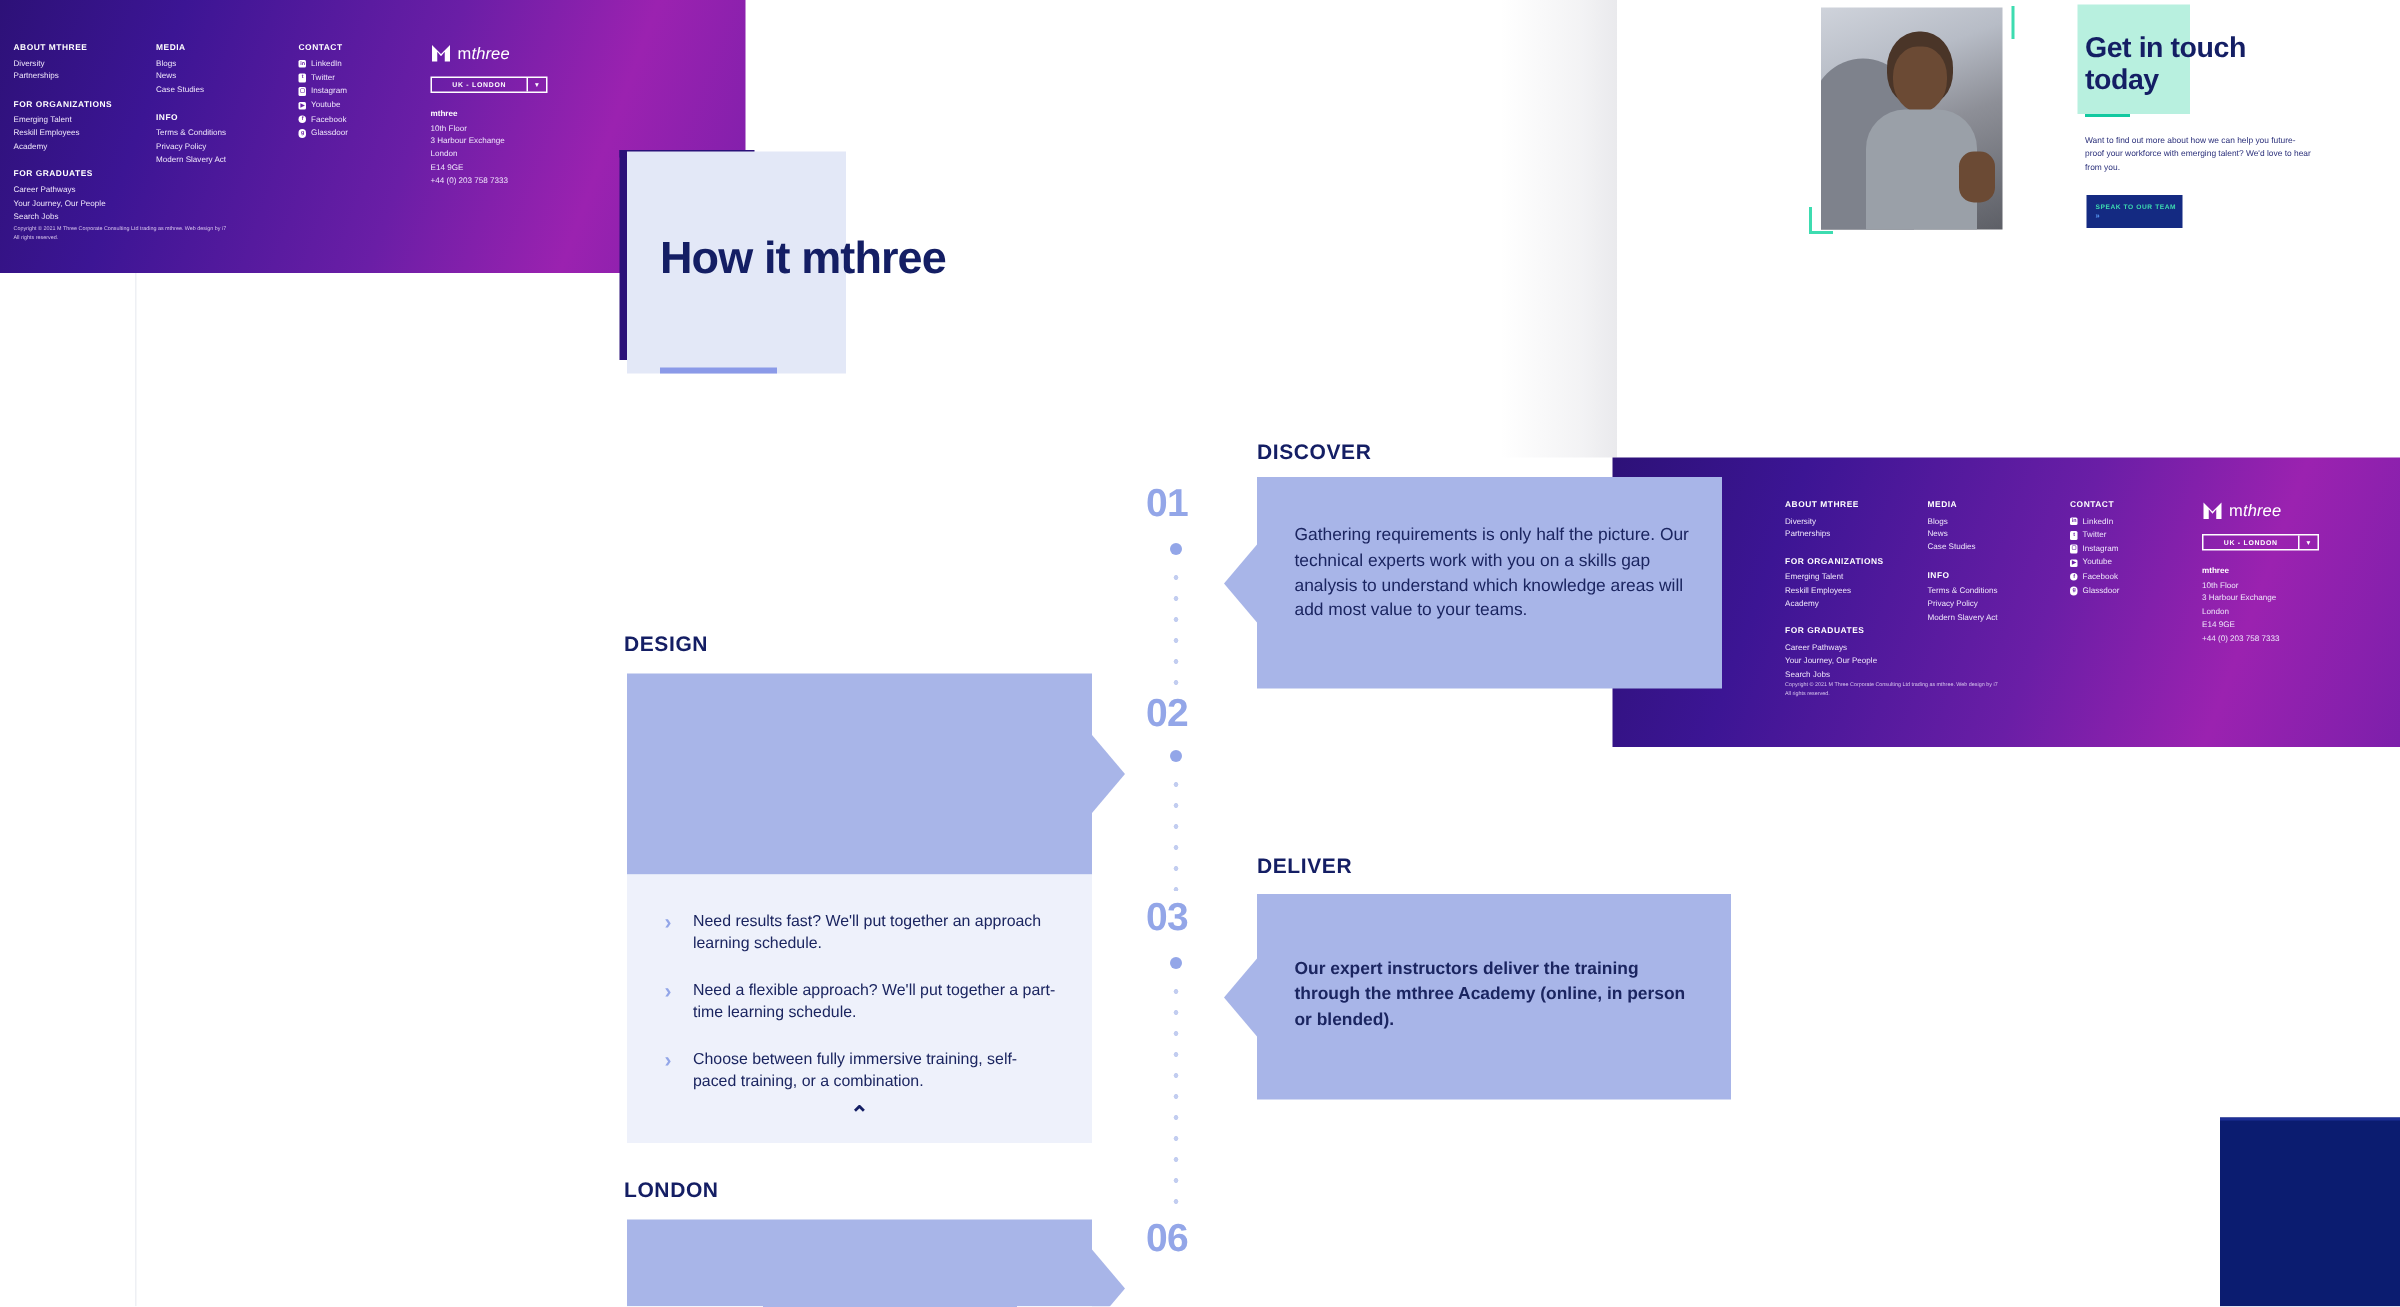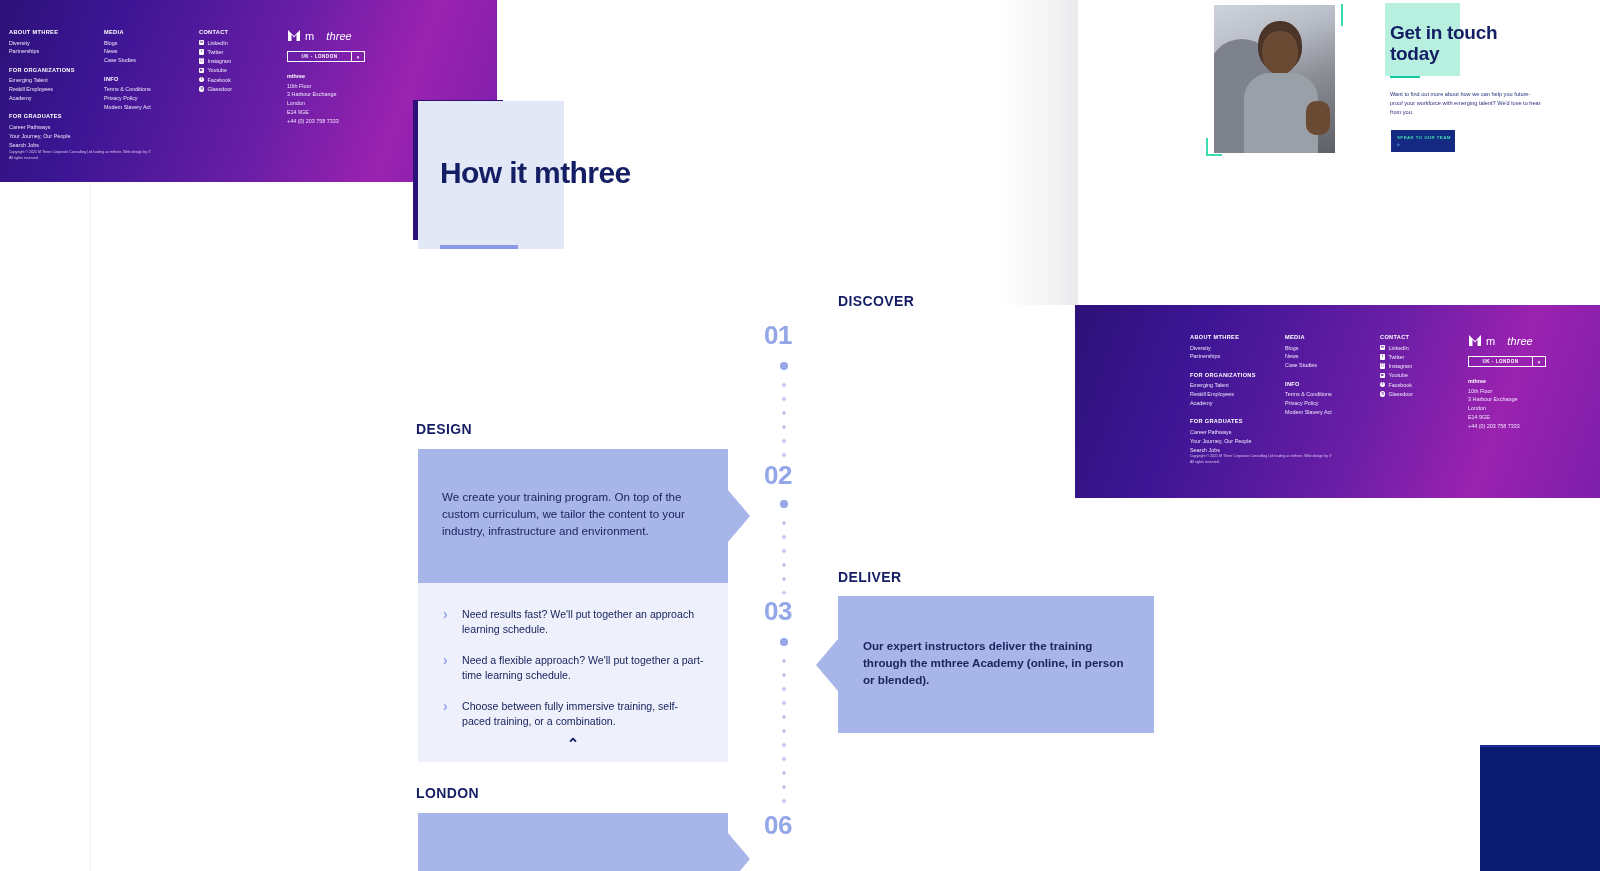--- a/index.html
+++ b/index.html
@@ -48,21 +48,21 @@
     font-size:3.6px; line-height:5.4px; text-align:center;
     font-weight:700; flex:none;
   }
   .sico.round { border-radius:50%; }
   .slabel { font-size:5.4px; line-height:1.5; color:#efe6fb; white-space:nowrap; }
 
   
   .flogo { display:flex; align-items:center; gap:4px; margin-bottom:9px; }
   .flogo-mark { width:14px; height:13px; flex:none; }
   .flogo-text { font-size:11px; letter-spacing:.1px; color:#fff; }
-  .flogo-text i { font-style:italic; font-weight:400;padding-left:12px; }
+  .flogo-text i { font-style:italic; font-weight:400; }
   .flogo-text b { font-weight:400; }
 
   .fselect {
     width:78px; height:11px; border:1px solid #ffffff;
     display:flex; align-items:center; margin-bottom:11px;
   }
   .fselect-val {
     flex:1; text-align:center; font-size:4.6px; font-weight:700;
     letter-spacing:.5px; color:#ffffff;
   }
@@ -446,25 +446,28 @@
   <div class="tl-dot" style="left:780px; top:500px;"></div>
   <div class="tl-dots" style="left:782px; top:516px; height:78px;"></div>
 
   <div class="tl-num" style="left:764px; top:598px;">03</div>
   <div class="tl-dot" style="left:780px; top:638px;"></div>
   <div class="tl-dots" style="left:782px; top:654px; height:150px;"></div>
 
   <div class="tl-num" style="left:764px; top:812px;">06</div>
 
   <div class="step-label" style="left:838px; top:293px;">DISCOVER</div>
+  <div class="card" style="left:838px; top:318px; width:310px; height:141px;">
+    <div class="notch-left"></div>
+    <div class="card-text" style="position:absolute; left:25px; top:31px; width:272px;">Gathering requirements is only half the picture. Our technical experts work with you on a skills gap analysis to understand which knowledge areas will add most value to your teams.</div>
+  </div>
 
   <div class="step-label" style="left:416px; top:421px;">DESIGN</div>
   <div class="card" style="left:418px; top:449px; width:310px; height:134px;">
     <div class="notch-right"></div>
-    <div class="card-text" style="position:absolute; left:24px; top:40px; width:268px;">We create your training program. On top of the custom curriculum, we tailor the content to your industry, infrastructure and environment.</div>
   </div>
 
   <div class="bullets" style="left:418px; top:583px; width:310px; height:179px;">
     <div style="position:absolute; left:25px; top:24px; width:262px;">
       <div class="bullet">
         <span class="bullet-chev">›</span>
         <span class="bullet-text">Need results fast? We'll put together an approach learning schedule.</span>
       </div>
       <div class="bullet">
         <span class="bullet-chev">›</span>

